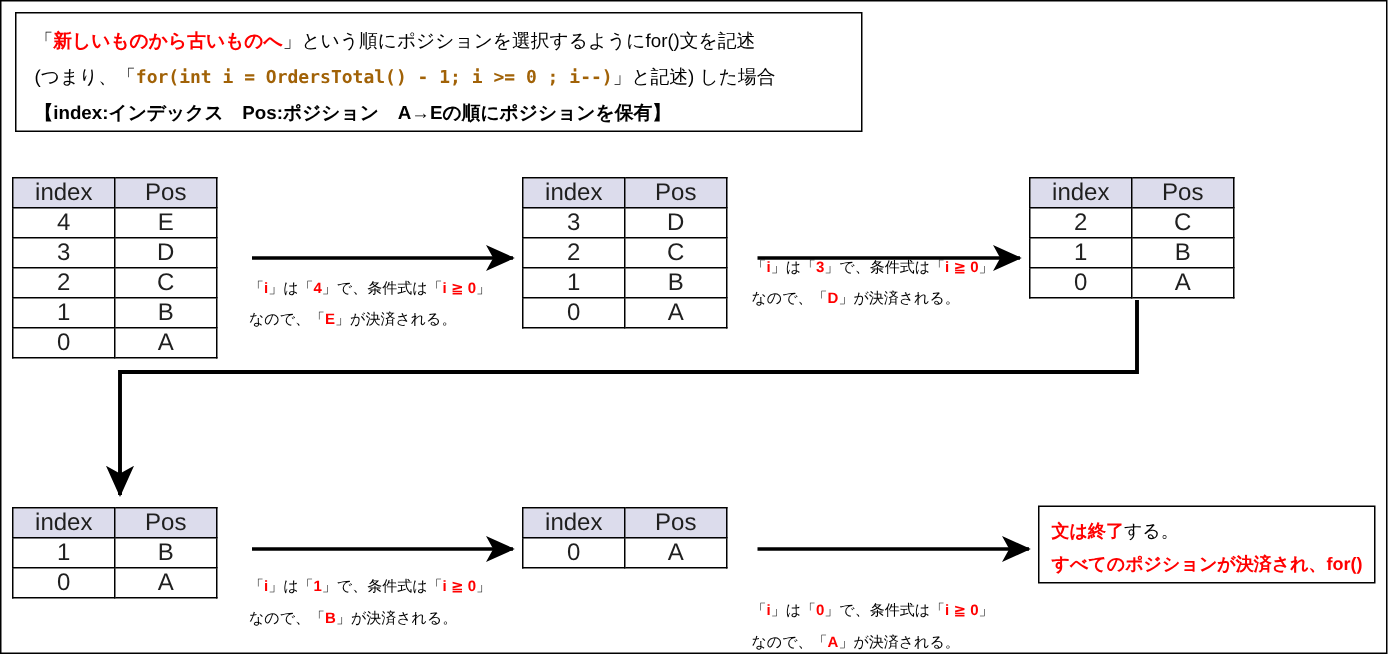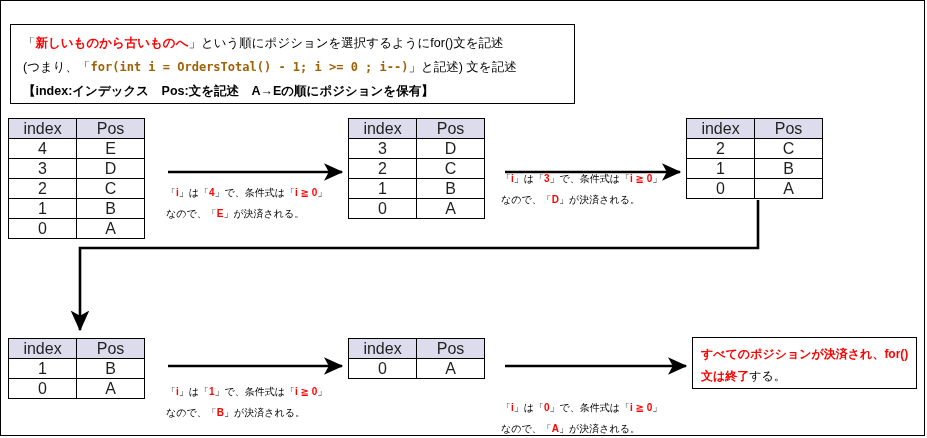--- a/index.html
+++ b/index.html
@@ -9,21 +9,21 @@
     font-family:"Liberation Sans","DejaVu Sans",sans-serif;
     position:relative;
     overflow:hidden;
   }
   #page-frame{
     position:absolute;left:0;top:0;width:925px;height:436px;
     border:1px solid #000;box-sizing:border-box;
   }
   
   #header-box{
-    position:absolute;left:10px;top:24px;width:565px;height:80px;
+    position:absolute;left:10px;top:8px;width:565px;height:80px;
     border:1.5px solid #000;box-sizing:border-box;
     padding:6px 0 0 12px;
   }
   .hline{font-size:12.5px;color:#000;line-height:24px;white-space:nowrap;}
   .redb{color:#ff0000;font-weight:bold;}
   .bold{font-weight:bold;}
   .mono-red{color:#a16207;font-weight:bold;font-family:"DejaVu Sans Mono","Liberation Mono",monospace;font-size:12px;}
   
   .tbl{position:absolute;border-collapse:collapse;}
   .tbl td,.tbl th{
@@ -55,22 +55,22 @@
   }
   .fline{font-size:12px;line-height:22px;white-space:nowrap;}
 </style>
 </head>
 <body>
 
 <div id="page-frame"></div>
 
 <div id="header-box">
   <div class="hline"><span>「</span><span class="redb">新しいものから古いものへ</span><span>」という順にポジションを選択するようにfor()文を記述</span></div>
-  <div class="hline"><span>(つまり、「</span><span class="mono-red">for(int  i = OrdersTotal()  - 1; i &gt;= 0 ; i--)</span><span>」と記述) 文を記述</span></div>
-  <div class="hline bold">【index:インデックス　Pos:文を記述　A→Eの順にポジションを保有】</div>
+  <div class="hline"><span>(つまり、「</span><span class="mono-red">for(int  i = OrdersTotal()  - 1; i &gt;= 0 ; i--)</span><span>」と記述) した場合</span></div>
+  <div class="hline bold">【index:インデックス　Pos:ポジション　A→Eの順にポジションを保有】</div>
 </div>
 
 <svg id="arrows">
   <defs>
     <marker id="ah" markerWidth="9" markerHeight="9" refX="7.5" refY="3.6" orient="auto">
       <path d="M0,0 L8,3.6 L0,7.2 L2,3.6 z" fill="#000"></path>
     </marker>
   </defs>
 
   <line x1="168" y1="172" x2="342" y2="172" stroke="#000" stroke-width="2.4" marker-end="url(#ah)"></line>
@@ -206,15 +206,15 @@
   <div><span>「</span><span class="redb">i</span><span>」は「</span><span class="redb">1</span><span>」で、条件式は「</span><span class="redb">i ≧ 0</span><span>」</span></div>
   <div><span>なので、「</span><span class="redb">B</span><span>」が決済される。</span></div>
 </div>
 
 <div class="note" id="note5">
   <div><span>「</span><span class="redb">i</span><span>」は「</span><span class="redb">0</span><span>」で、条件式は「</span><span class="redb">i ≧ 0</span><span>」</span></div>
   <div><span>なので、「</span><span class="redb">A</span><span>」が決済される。</span></div>
 </div>
 
 <div id="final-box">
+  <div class="fline"><span class="redb">文は終了</span><span>する。</span></div>
   <div class="fline"><span class="redb">すべてのポジションが決済され、</span><span class="redb">for()</span></div>
-  <div class="fline"><span class="redb">文は終了</span><span>する。</span></div>
 </div>
 
 </body></html>

